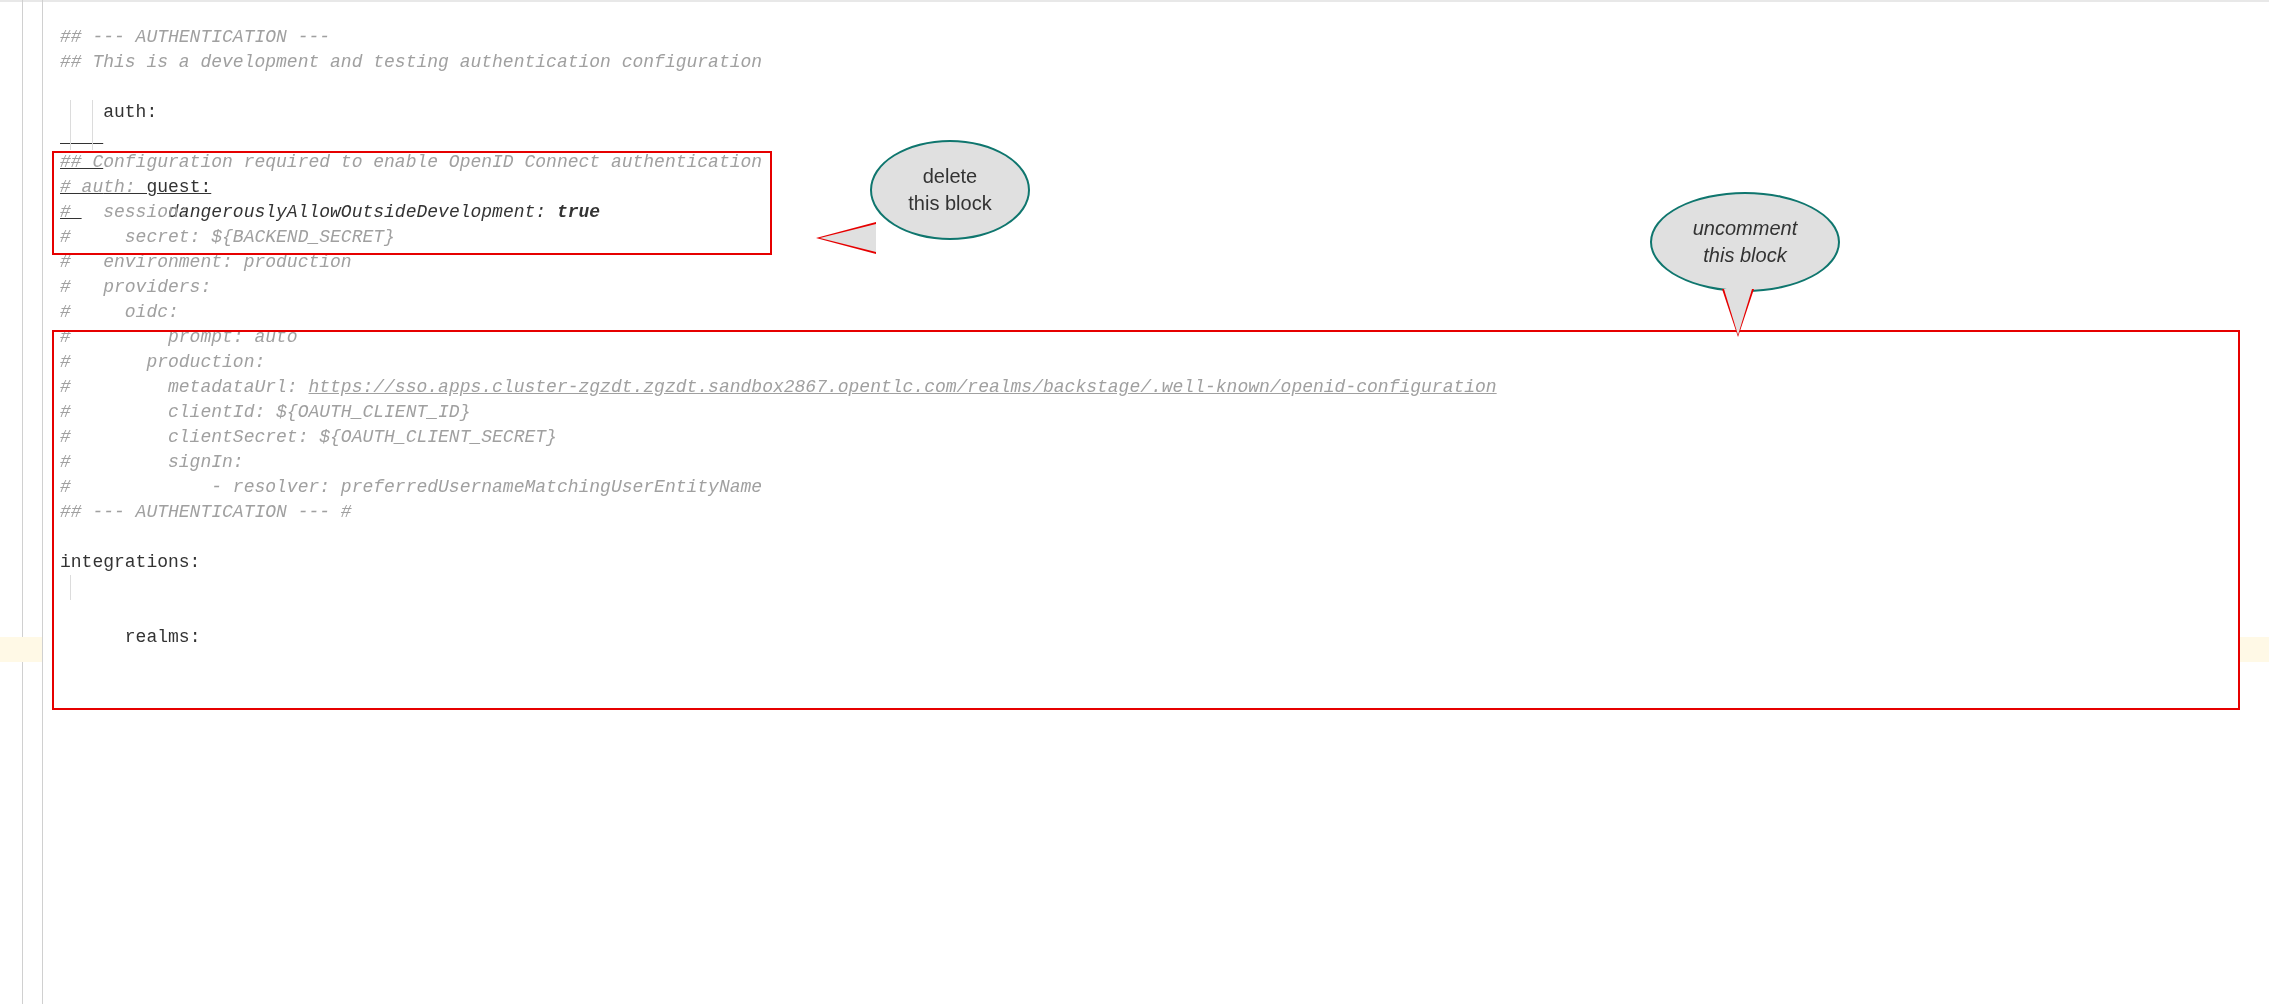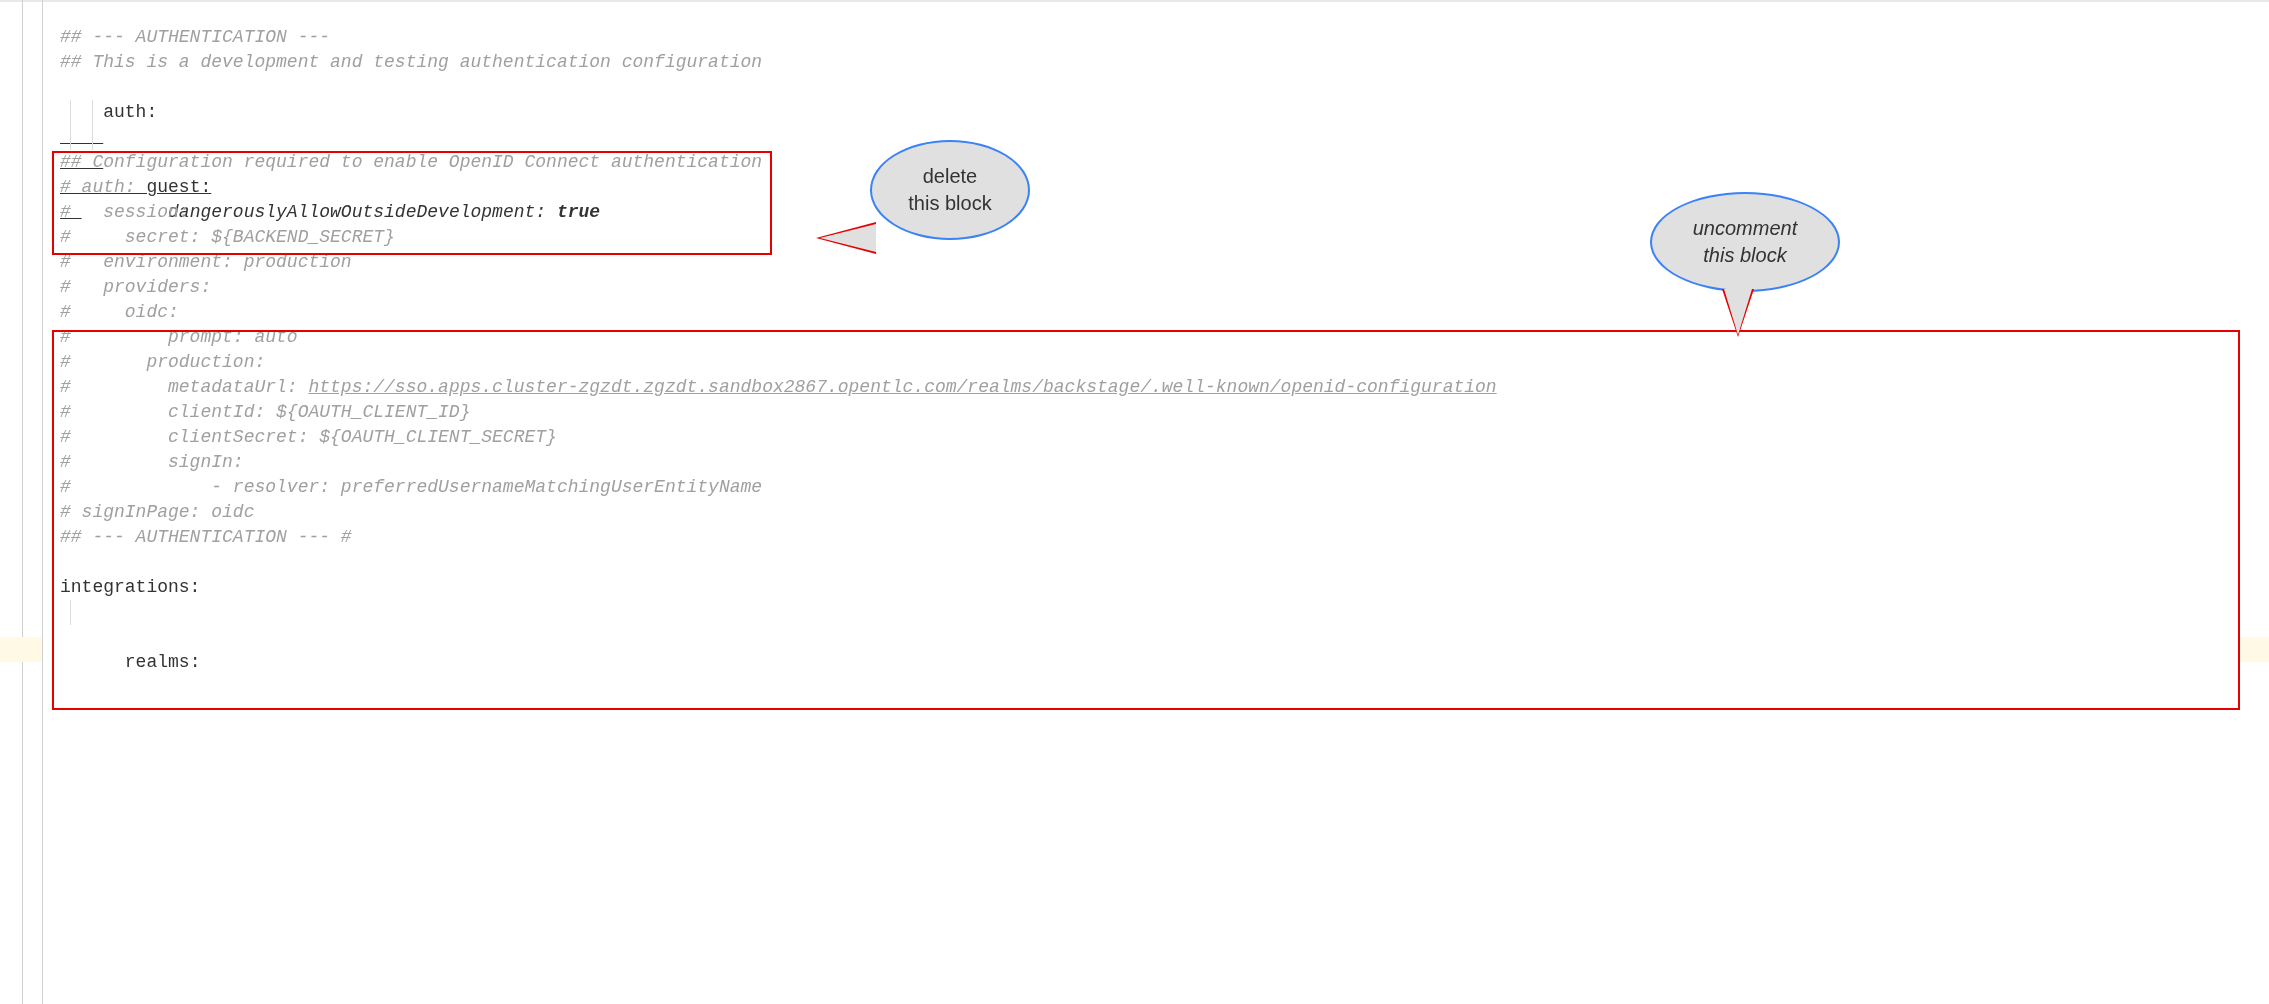--- a/index.html
+++ b/index.html
@@ -39,21 +39,21 @@
     left: 52px;
     top: 330px;
     width: 2188px;
     height: 380px;
     border: 2px solid #e60000;
     pointer-events: none;
   }
   .callout {
     position: absolute;
     background: #e0e0e0;
-    border: 2px solid #3b82f6;
+    border: 2px solid #0f766e;
     border-radius: 50%;
     display: flex;
     flex-direction: column;
     align-items: center;
     justify-content: center;
     font-family: -apple-system, "Helvetica Neue", Arial, sans-serif;
     font-size: 20px;
     color: #333;
     line-height: 1.35;
     text-align: center;
@@ -129,21 +129,20 @@
   <div class="row"><span class="k-comment">#   environment: production</span></div>
   <div class="row"><span class="k-comment">#   providers:</span></div>
   <div class="row"><span class="k-comment">#     oidc:</span></div>
   <div class="row"><span class="k-comment">#         prompt: auto</span></div>
   <div class="row"><span class="k-comment">#       production:</span></div>
   <div class="row"><span class="k-comment"><span>#         metadataUrl: </span><span class="k-url">https://sso.apps.cluster-zgzdt.zgzdt.sandbox2867.opentlc.com/realms/backstage/.well-known/openid-configuration</span></span></div>
   <div class="row"><span class="k-comment">#         clientId: ${OAUTH_CLIENT_ID}</span></div>
   <div class="row"><span class="k-comment">#         clientSecret: ${OAUTH_CLIENT_SECRET}</span></div>
   <div class="row"><span class="k-comment">#         signIn:</span></div>
   <div class="row"><span class="k-comment">#             - resolver: preferredUsernameMatchingUserEntityName</span></div>
-  <div class="row"><span class="k-comment"># signInPage: oidc</span></div>
   <div class="row"><span class="k-comment">## --- AUTHENTICATION --- #</span></div>
   <div class="row"></div>
   <div class="row"><span class="k-key">integrations:</span></div>
   <div class="row" style="position:relative;">
     <span class="ind-guide" style="left:10px;"></span>
     <span class="k-key">  realms:</span>
   </div>
 </div>
 
 <div class="box-delete"></div>

